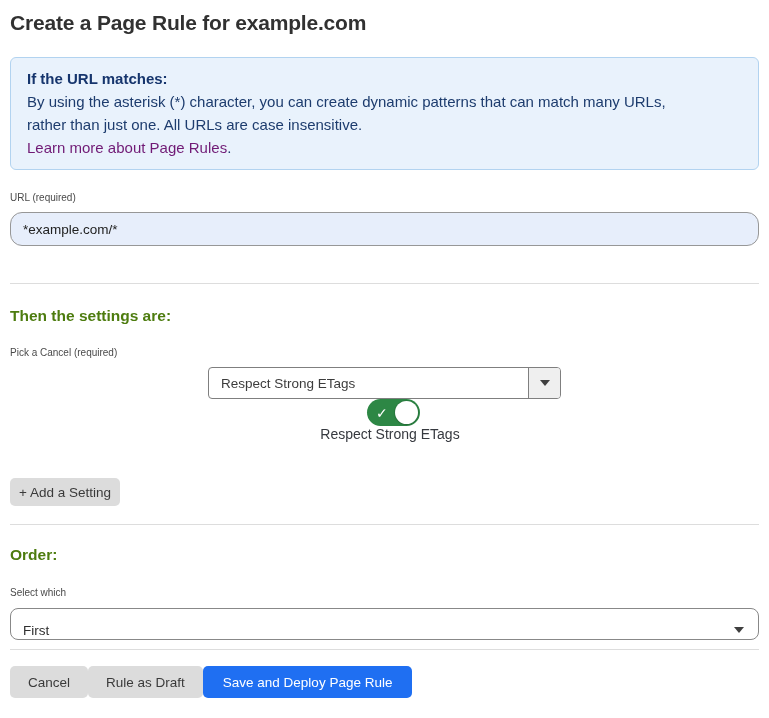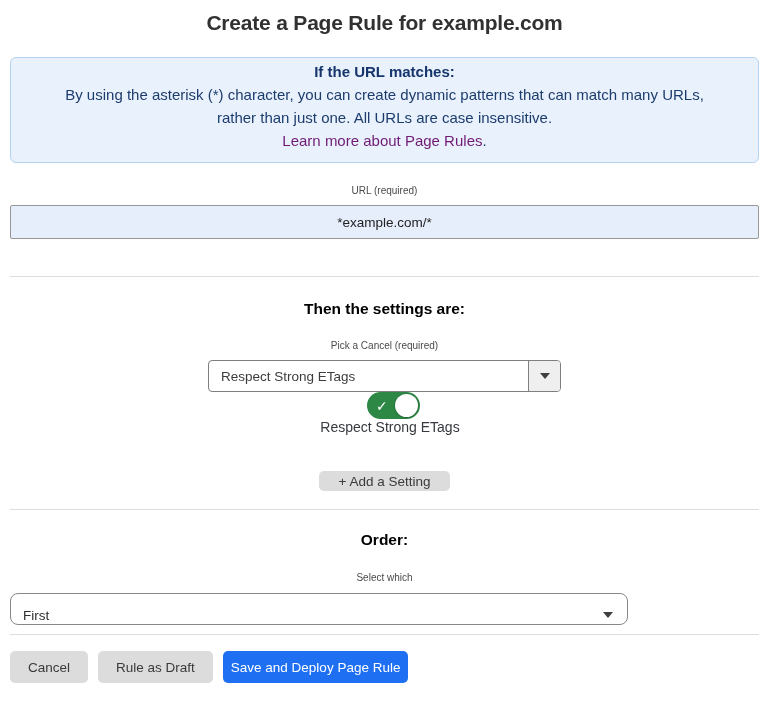--- a/index.html
+++ b/index.html
@@ -1,15 +1,15 @@
 <!DOCTYPE html>
 <html><head>
 <meta charset="utf-8">
 <style>
-  * { margin: 0; padding: 0; box-sizing: border-box; text-align: center; }
+  * { margin: 0; padding: 0; box-sizing: border-box; }
   html, body { width: 769px; height: 718px; background: #ffffff; }
   body {
     font-family: "Liberation Sans", "DejaVu Sans", sans-serif;
     color: #333333;
     overflow: hidden;
   }
   .page { padding: 0 10px; }
 
   .page-title {
     margin-top: 10px;
@@ -18,21 +18,21 @@
     font-weight: 700;
     color: #313131;
     letter-spacing: -0.2px;
   }
 
   .info-box {
     margin-top: 21px;
     background: #e9f2fc;
     border: 1px solid #b2d3f0;
     border-radius: 6px;
-    padding: 2px 16px 10px 16px;
+    padding: 9px 16px 10px 16px;
     font-size: 15px;
     line-height: 23px;
     color: #1d3c6e;
   }
   .info-heading { font-weight: 700; color: #16356d; }
   .info-link {
     color: #701a75;
     cursor: pointer;
   }
   .info-link-suffix { color: #1d3c6e; }
@@ -43,21 +43,21 @@
     color: #4a4a4a;
   }
   .label-url { margin-top: 20px; }
 
   .url-input {
     margin-top: 6px;
     width: 749px;
     height: 31px;
     background: #e7eefb;
     border: 1px solid #979797;
-    border-radius: 2px;
+    border-radius: 12px;
     padding: 16px 12px;
     font-family: "Liberation Sans", "DejaVu Sans", sans-serif;
     font-size: 13.5px;
     color: #222222;
     outline: none;
     display: block;
   }
 
   .divider {
     border: none;
@@ -65,21 +65,21 @@
     height: 0;
   }
   .divider-1 { margin-top: 37px; }
   .divider-2 { margin-top: 18px; }
   .divider-3 { margin-top: 9px; }
 
   .section-heading {
     font-size: 15.5px;
     line-height: 19px;
     font-weight: 700;
-    color: #000000;
+    color: #4d7c0f;
   }
   .heading-settings { margin-top: 22px; }
   .heading-order { margin-top: 20px; }
 
   .label-pick { margin-top: 20px; }
   .label-select-option { margin-top: 21px; }
 
   .settings-row {
     margin-top: 6px;
     display: flex;
@@ -159,27 +159,27 @@
     font-size: 13.5px;
     cursor: pointer;
     display: inline-block;
   }
   .btn-gray {
     background: #dcdcdc;
     color: #3a3a3a;
   }
   .add-setting-btn {
     margin-top: 36px;
-    height: 20px;
-    padding: 0 20px;
+    height: 28px;
+    padding: 0 9px;
   }
 
   .order-select {
     margin-top: 7px;
-    width: 618px;
+    width: 749px;
     height: 32px;
     border: 1px solid #888888;
     border-radius: 8px;
     background: #ffffff;
     display: flex;
     align-items: center;
     justify-content: space-between;
     padding: 12px 14px 0 12px;
     font-size: 13.5px;
     color: #2f2f2f;
@@ -191,27 +191,26 @@
     max-width: 749px;
     font-size: 13.5px;
     line-height: 22px;
     color: #3d3d3d;
   }
 
   .button-row {
     margin-top: 16px;
     display: flex;
     align-items: center;
-    gap: 10px;
   }
   .footer-btn { height: 32px; }
   .cancel-btn { padding: 0 18px; }
   .save-draft-btn { padding: 0 18px; }
   .save-deploy-btn {
-    padding: 0 8px;
+    padding: 0 20px;
     background: #1f6ff2;
     color: #ffffff;
   }
 </style>
 </head>
 <body>
 
 <div class="page">
 
   <h1 class="page-title">Create a Page Rule for example.com</h1>

